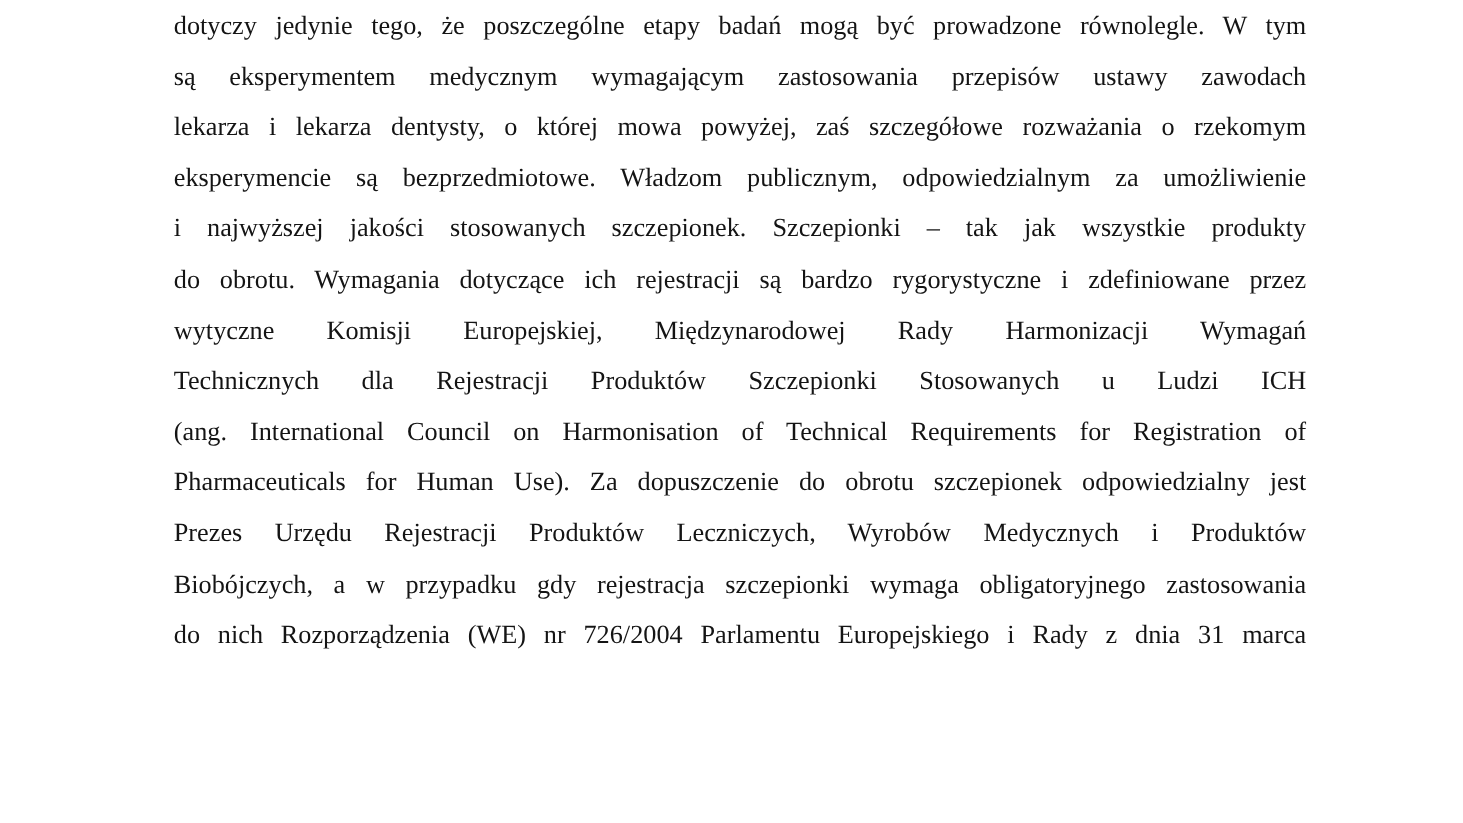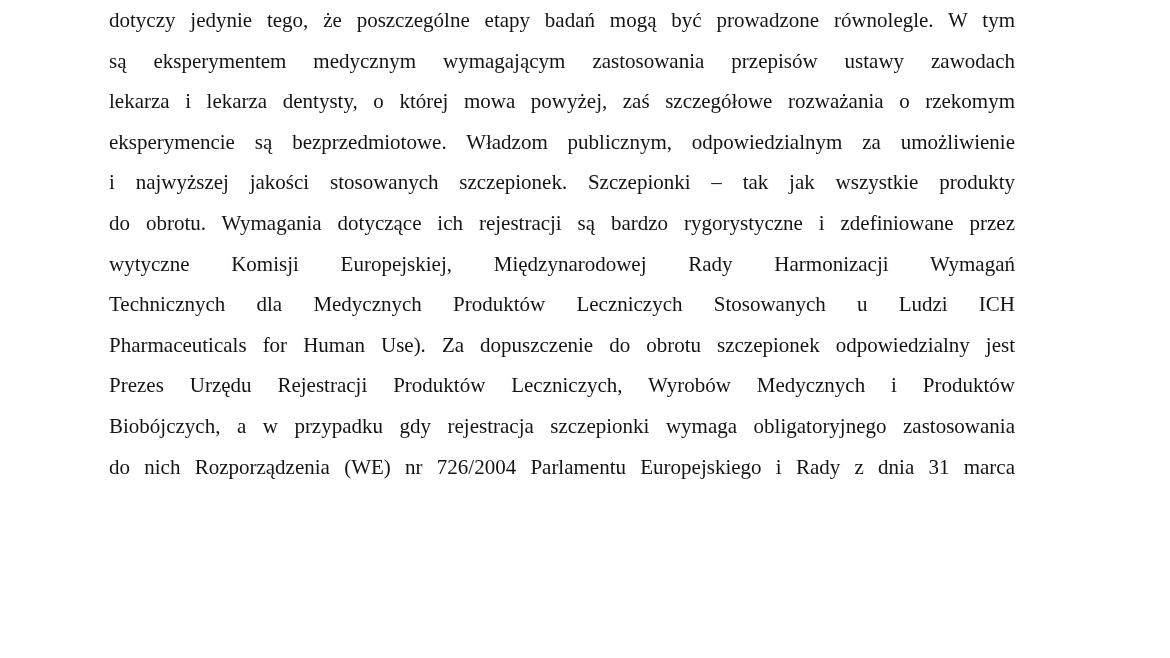--- a/index.html
+++ b/index.html
@@ -14,21 +14,21 @@
     font-family: "Liberation Serif", "DejaVu Serif", serif;
   }
   .page {
     position: relative;
     width: 1170px;
     height: 658px;
     background: #ffffff;
   }
   .text-block {
     position: absolute;
-    left: 109px;
+    left: 139px;
     top: 0px;
     width: 906px;
   }
   .line {
     font-size: 21px;
     line-height: 40.6px;
     height: 40.6px;
     color: #141414;
     text-align: justify;
     text-align-last: justify;
@@ -44,19 +44,20 @@
 
 <div class="page">
   <div class="text-block">
       <div class="line"><span>dotyczy jedynie tego, że poszczególne etapy badań mogą być prowadzone równolegle. W tym</span></div>
       <div class="line"><span>są eksperymentem medycznym wymagającym zastosowania przepisów ustawy zawodach</span></div>
       <div class="line"><span>lekarza i lekarza dentysty, o której mowa powyżej, zaś szczegółowe rozważania o rzekomym</span></div>
       <div class="line"><span>eksperymencie są bezprzedmiotowe. Władzom publicznym, odpowiedzialnym za umożliwienie</span></div>
       <div class="line"><span>i najwyższej jakości stosowanych szczepionek. Szczepionki – tak jak wszystkie produkty</span></div>
       <div class="line"><span>do obrotu. Wymagania dotyczące ich rejestracji są bardzo rygorystyczne i zdefiniowane przez</span></div>
       <div class="line"><span>wytyczne Komisji Europejskiej, Międzynarodowej Rady Harmonizacji Wymagań</span></div>
-      <div class="line"><span>Technicznych dla Medycznych Produktów Leczniczych Stosowanych u Ludzi ICH</span></div>
+      <div class="line"><span>Technicznych dla Rejestracji Produktów Szczepionki Stosowanych u Ludzi ICH</span></div>
+      <div class="line"><span>(ang. International Council on Harmonisation of Technical Requirements for Registration of</span></div>
       <div class="line"><span>Pharmaceuticals for Human Use). Za dopuszczenie do obrotu szczepionek odpowiedzialny jest</span></div>
       <div class="line"><span>Prezes Urzędu Rejestracji Produktów Leczniczych, Wyrobów Medycznych i Produktów</span></div>
       <div class="line"><span>Biobójczych, a w przypadku gdy rejestracja szczepionki wymaga obligatoryjnego zastosowania</span></div>
       <div class="line"><span>do nich </span><span class="italic">Rozporządzenia (WE) nr 726/2004 Parlamentu Europejskiego i Rady z dnia 31 marca</span></div>
     </div>
 </div>
 
 </body></html>

